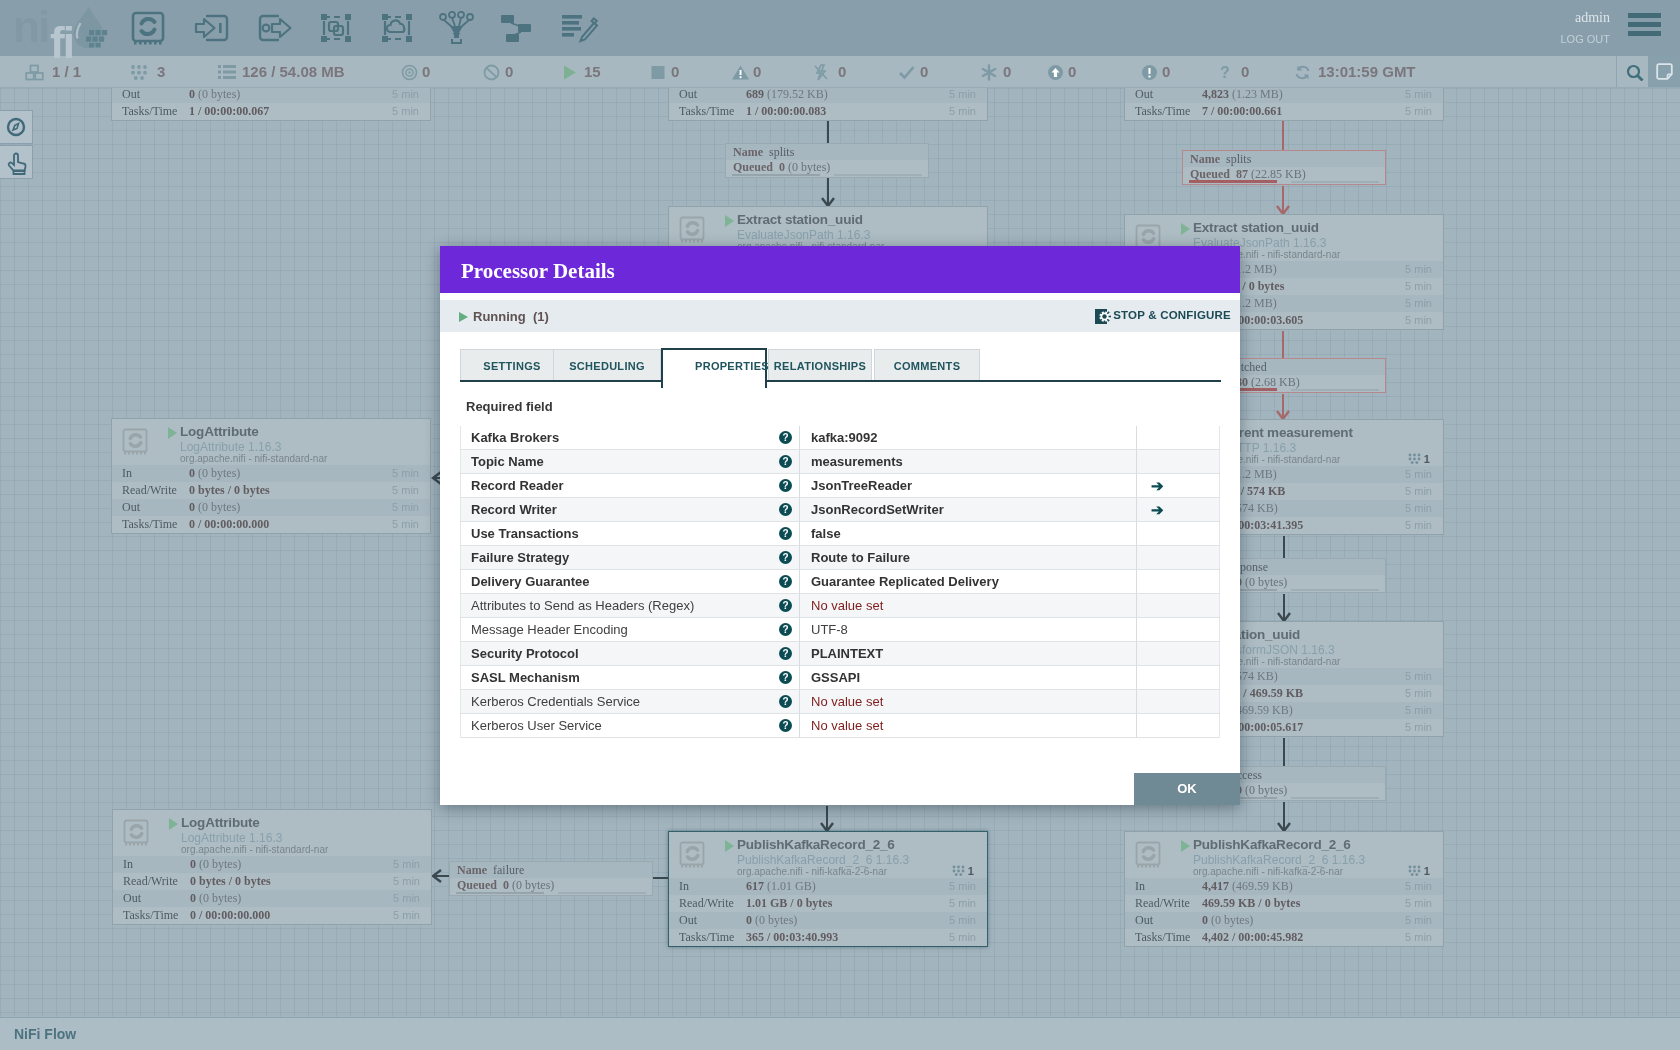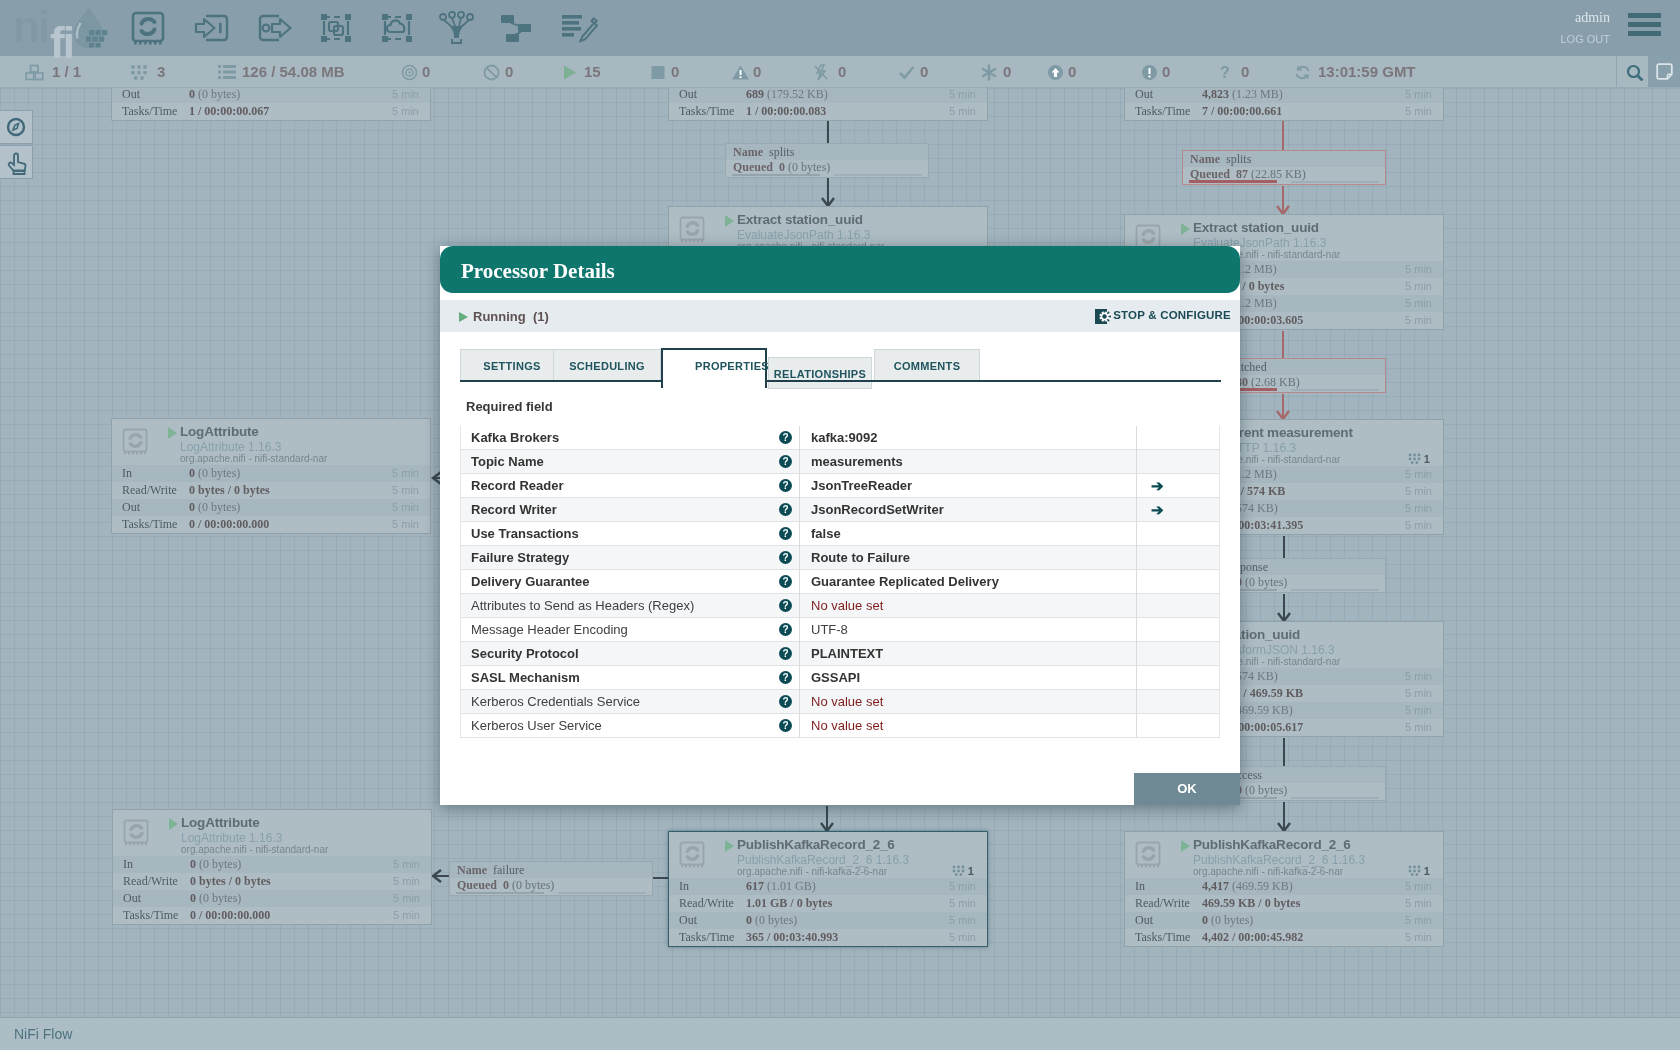--- a/index.html
+++ b/index.html
@@ -40,42 +40,42 @@
 .lbl .qv{color:#68727a;}
 .lbl .bar1{position:absolute;left:6px;bottom:1px;width:88px;height:2px;background:#95a3ab;}
 .lbl .bar2{position:absolute;right:6px;bottom:1px;width:88px;height:2px;background:#9fafb7;}
 .lbl .red{background:#a45f63;height:3px;}
 
 
 .pal{position:absolute;left:0;width:32px;height:32px;background:#b3c2ca;border:1px solid #8ba0ac;border-left:none;}
 
 
 #footer{position:absolute;left:0;top:1017px;width:1680px;height:33px;background:#adbdc5;border-top:1px solid #8ea4b0;}
-#footer .bc{position:absolute;left:14px;top:8px;font-size:14px;font-weight:normal;color:#4d7380;}
+#footer .bc{position:absolute;left:14px;top:8px;font-size:14px;font-weight:bold;color:#4d7380;}
 
 
 #header{position:absolute;left:0;top:0;width:1680px;height:56px;background:#889fab;}
 #logo-ni{position:absolute;left:13px;top:2px;font-size:44px;font-weight:bold;color:#8299a5;letter-spacing:-2px;}
 #logo-fi{position:absolute;left:50px;top:2px;font-size:44px;font-weight:bold;color:#b8c7cf;letter-spacing:-2px;margin-top:16px;}
 .hicon{position:absolute;top:11px;}
 #admin{position:absolute;right:70px;top:10px;font-size:14px;color:#dde5e9;font-family:"Liberation Serif",serif;}
 #logout{position:absolute;right:70px;top:33px;font-size:11px;color:#c1d0d7;}
 #burger{position:absolute;right:19px;top:13px;width:33px;}
 #burger div{height:5px;background:#426b77;margin-bottom:4px;}
 
 
 #statusbar{position:absolute;left:0;top:56px;width:1680px;height:32px;background:#a8b8c0;border-bottom:1px solid #96abb6;box-sizing:border-box;}
 .st{position:absolute;top:0;height:32px;line-height:32px;font-size:15px;color:#7a767c;font-weight:bold;white-space:nowrap;}
 .sticon{position:absolute;top:8px;}
 #sq-btn{position:absolute;right:0;top:0;width:32px;height:31px;background:#87a0ac;}
 #sep1{position:absolute;right:63px;top:0;width:1px;height:31px;background:#8fa5b1;}
 
 
 #modal{position:absolute;left:440px;top:246px;width:800px;height:559px;background:#fff;box-shadow:0 3px 14px rgba(20,35,45,0.42);}
-#mhead{position:absolute;left:0;top:0;width:800px;height:47px;background:#0f766e;border-radius:13px;}
+#mhead{position:absolute;left:0;top:0;width:800px;height:47px;background:#6d28d9;}
 #mtitle{position:absolute;left:21px;top:13px;font-family:"Liberation Serif",serif;font-size:21px;font-weight:bold;color:#fff;}
 #mstatus{position:absolute;left:0;top:54px;width:800px;height:32px;background:#e5ebee;}
 #run-play{position:absolute;left:19px;top:12px;width:0;height:0;border-left:9px solid #63ad81;border-top:5px solid transparent;border-bottom:5px solid transparent;}
 #run-txt{position:absolute;left:33px;top:9px;font-size:13px;font-weight:bold;color:#5f5252;}
 #stopcfg{position:absolute;right:9px;top:9px;font-size:11.5px;font-weight:bold;letter-spacing:0.2px;color:#1b4a54;}
 .tab{position:absolute;top:103px;height:32px;line-height:32px;text-align:center;background:#e8eced;border:1px solid #cfd7da;box-sizing:border-box;font-size:11px;font-weight:bold;letter-spacing:0.3px;color:#20545e;}
 .tabactive{position:absolute;top:102px;width:106px;height:40px;line-height:32px;text-align:center;background:#fff;border:2px solid #1e414b;border-bottom:none;box-sizing:border-box;font-size:11px;font-weight:bold;letter-spacing:0.3px;color:#20545e;z-index:3;}
 #tabline{position:absolute;left:20px;top:134px;width:761px;height:1.5px;background:#1e414b;}
 #reqfield{position:absolute;left:26px;top:153px;font-size:13px;font-weight:bold;color:#383838;}
 #ptable{position:absolute;left:20px;top:180px;width:760px;height:327px;overflow:hidden;}
@@ -943,21 +943,21 @@
             <line x1="-4.6" y1="-4.6" x2="-2.8" y2="-2.8"></line>
             <line x1="4.6" y1="4.6" x2="2.8" y2="2.8"></line>
             <line x1="-4.6" y1="4.6" x2="-2.8" y2="2.8"></line>
             <line x1="4.6" y1="-4.6" x2="2.8" y2="-2.8"></line>
           </g>
         </svg>
       </div>
     <div class="tab" style="left:20px;width:104px;">SETTINGS</div>
     <div class="tab" style="left:113px;width:108px;">SCHEDULING</div>
     <div class="tabactive" style="left:221px;padding-left:32px;">PROPERTIES</div>
-    <div class="tab" style="left:328px;width:104px;margin-top:8px;">RELATIONSHIPS</div>
+    <div class="tab" style="left:328px;width:104px;">RELATIONSHIPS</div>
     <div class="tab" style="left:434px;width:106px;">COMMENTS</div>
     <div id="tabline"></div>
     <div id="reqfield">Required field</div>
     <div id="ptable">
       <div id="prows">
           <div class="prow">
             <span class="pn bold">Kafka Brokers</span>
             <span class="pq">?</span>
             <span class="pv bold">kafka:9092</span>
             <span class="pd0"></span>

